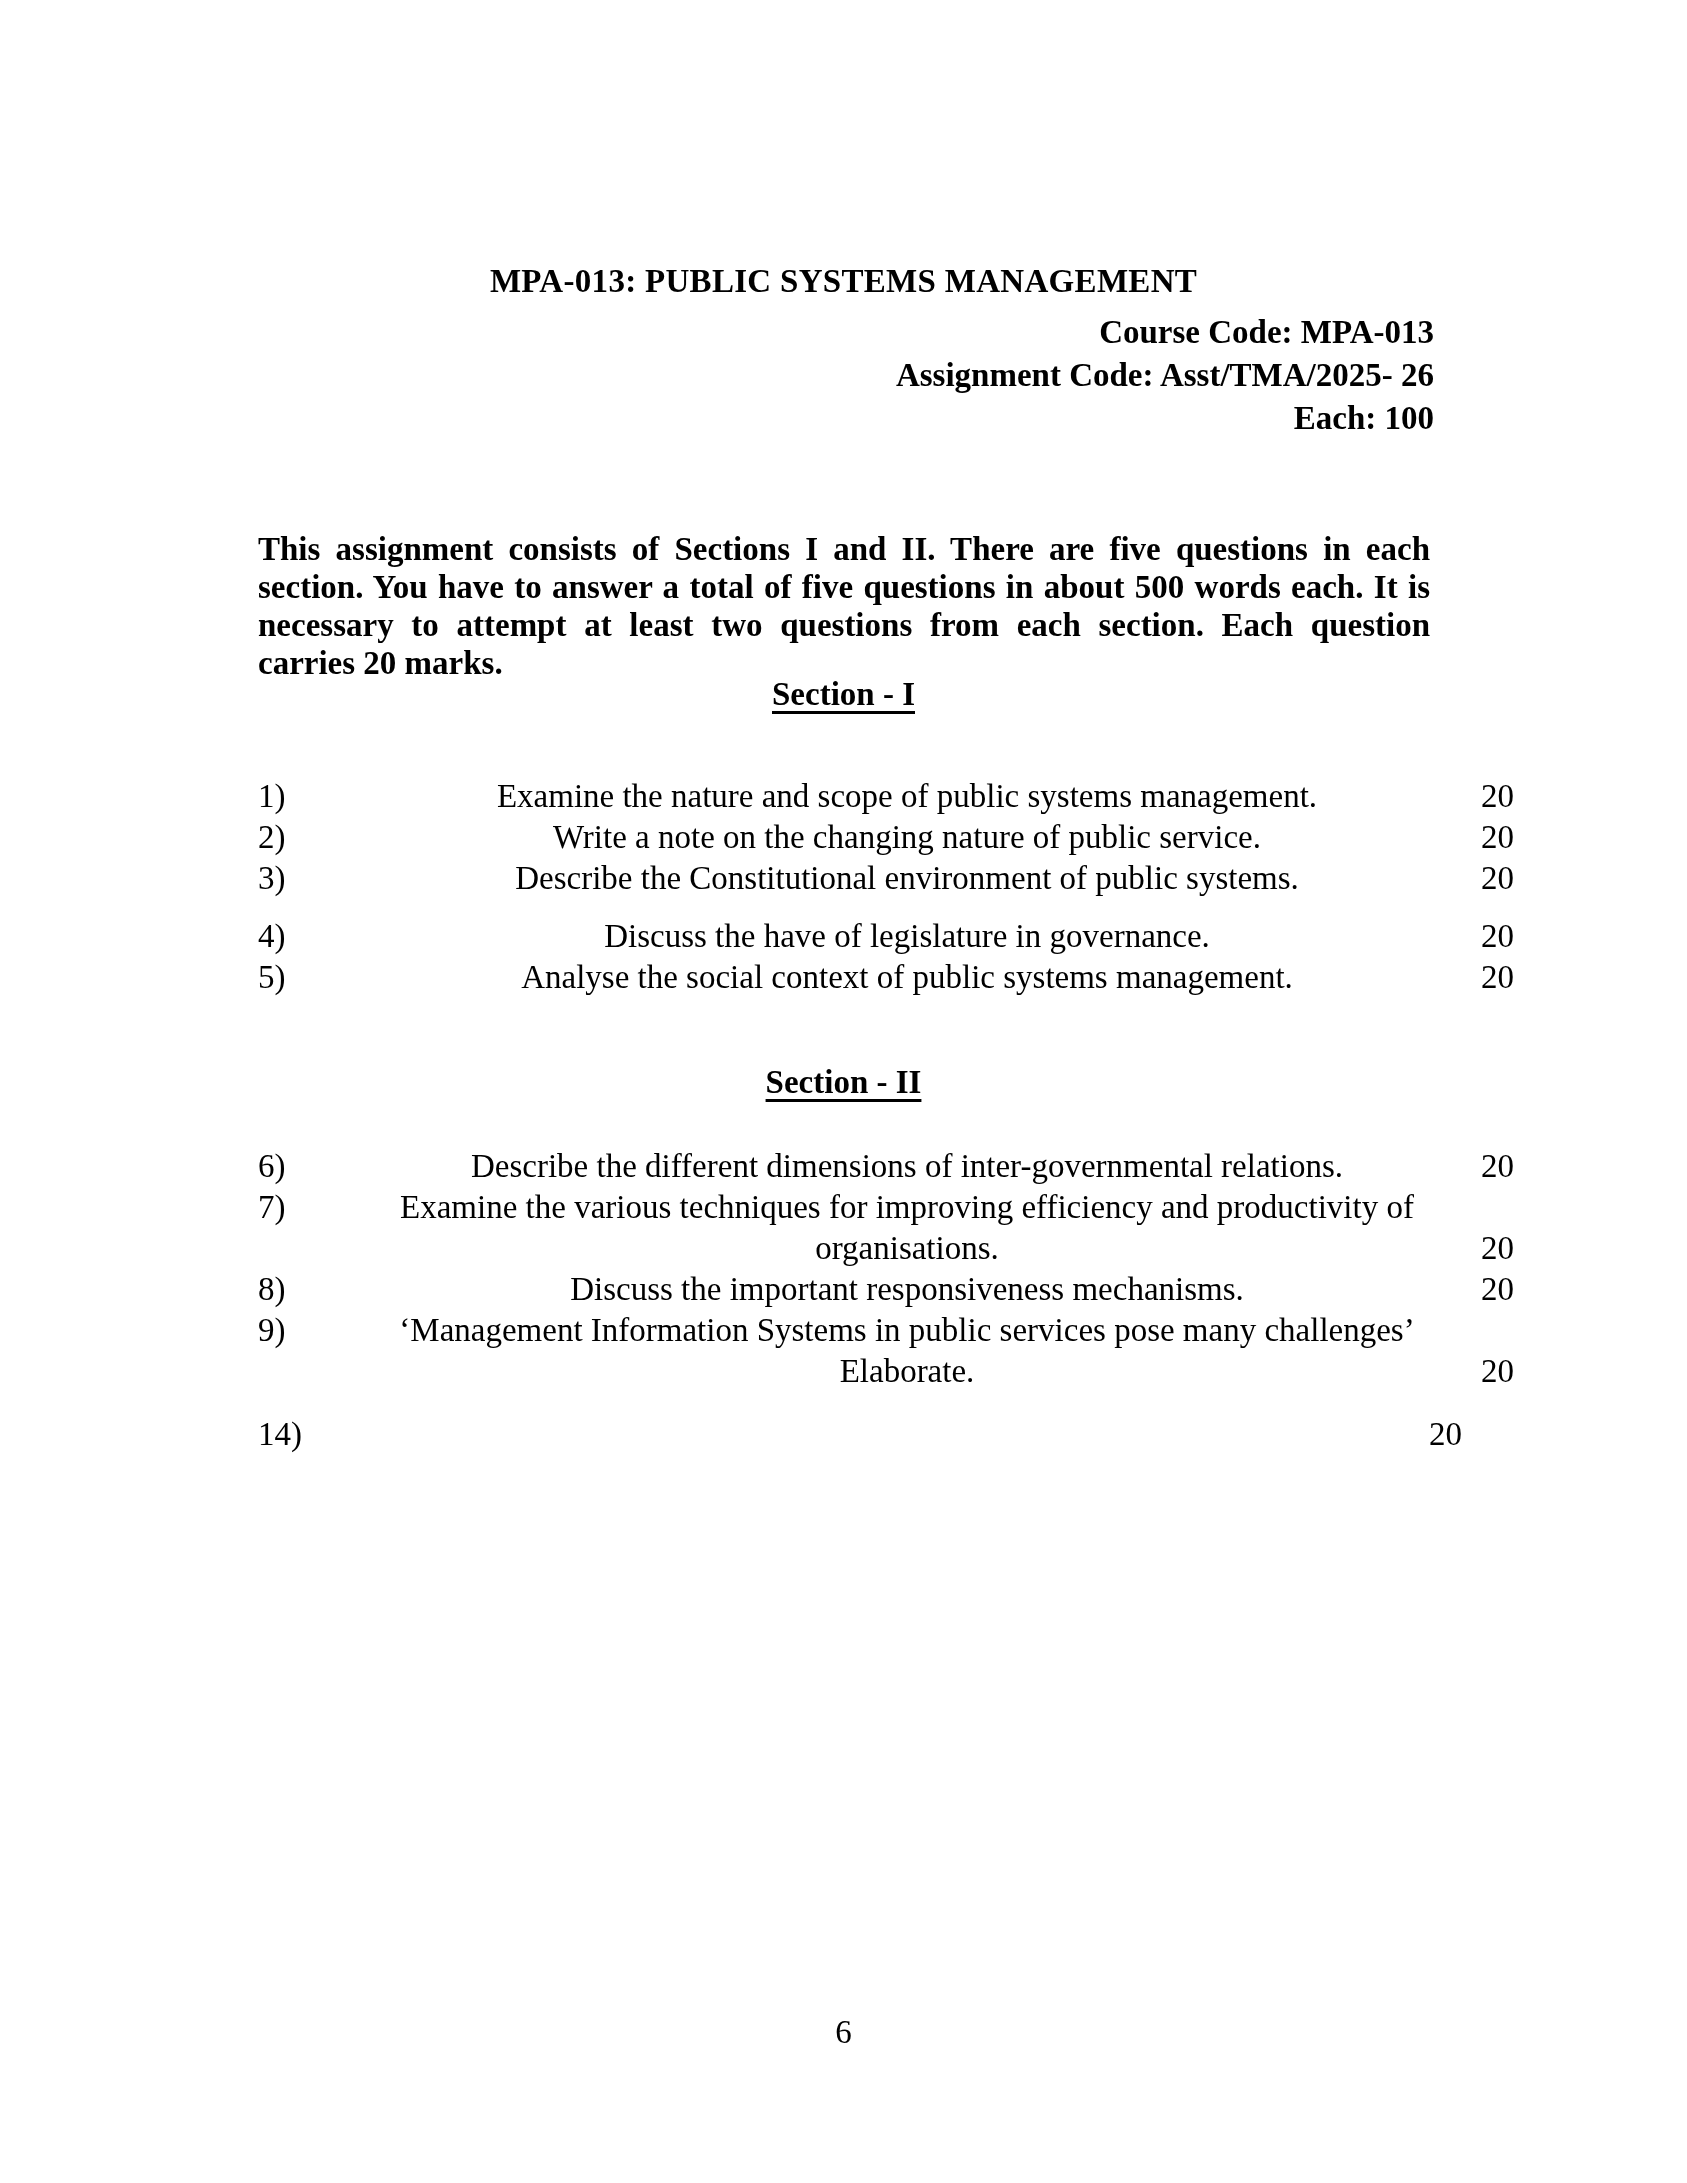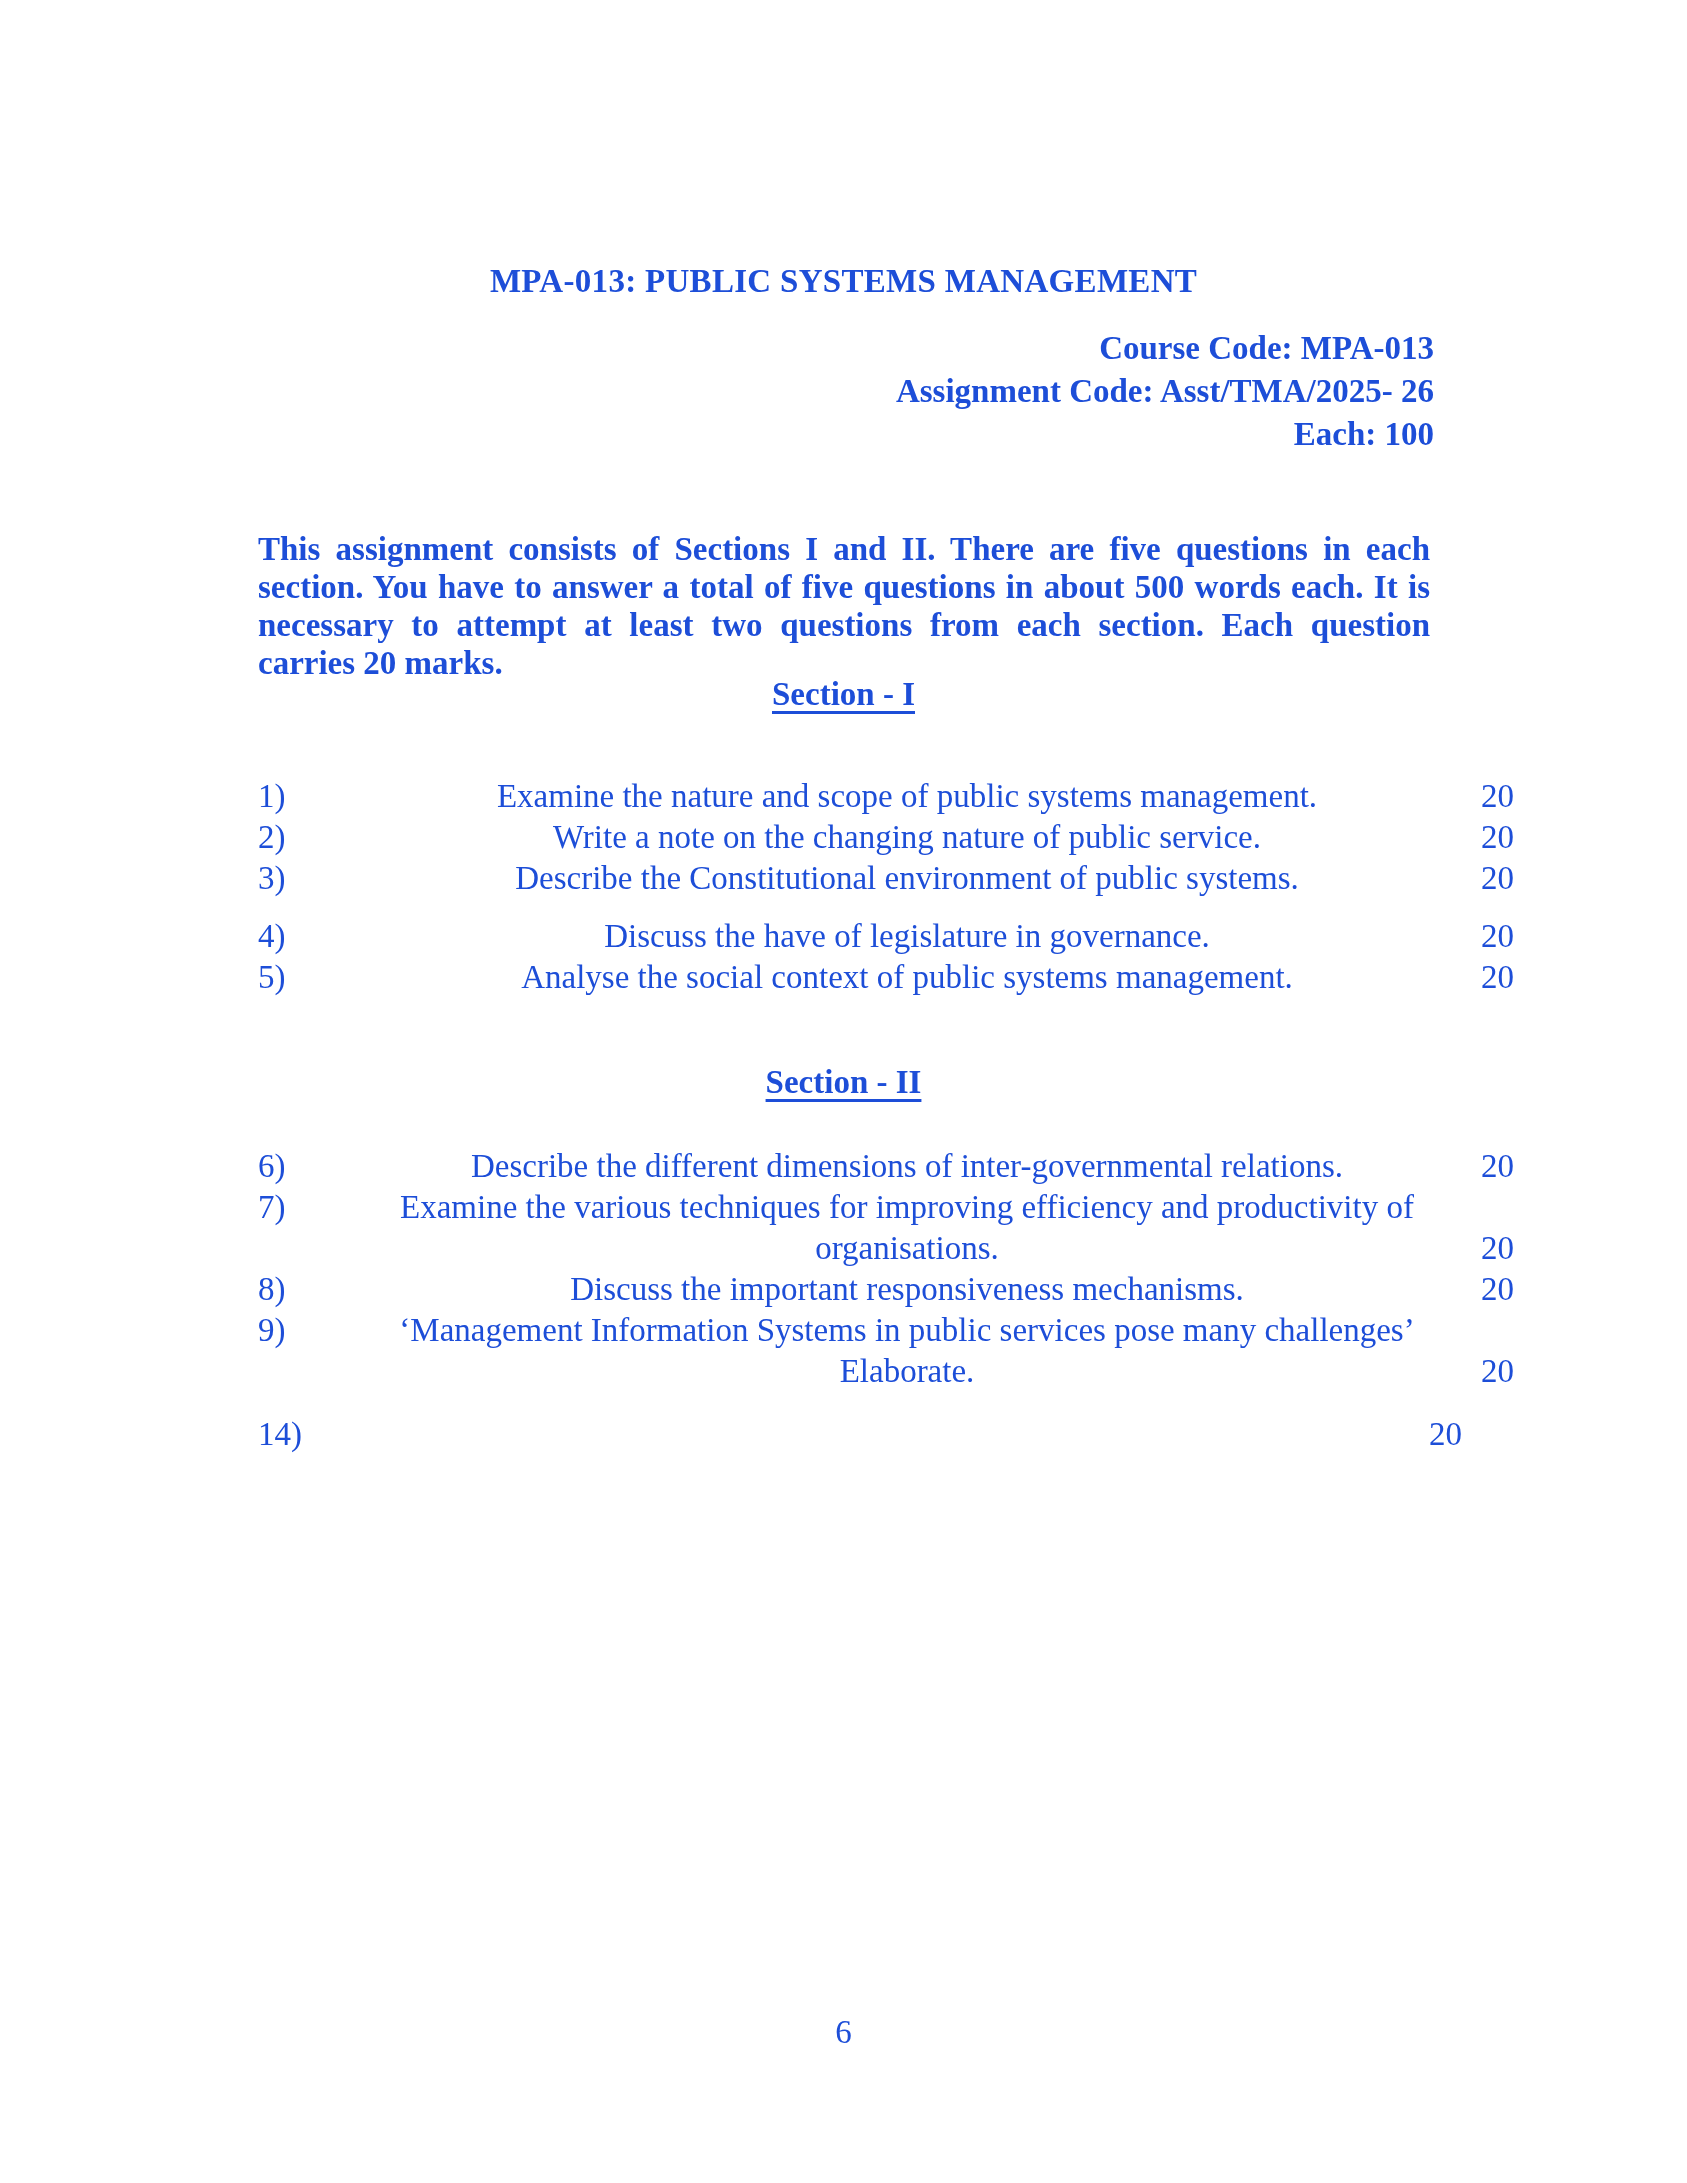--- a/index.html
+++ b/index.html
@@ -1,38 +1,38 @@
 <!DOCTYPE html>
 <html style="font-size:10.6px"><head>
 <meta charset="utf-8">
 <style>
   html, body { margin: 0; padding: 0; background: #ffffff; }
   .page {
     position: relative;
     width: 1687px;
     height: 2183px;
     background: #ffffff;
-    color: #1d4ed8;
+    color: #000000;
     font-family: "Liberation Serif", serif;
     font-size: 33px;
     overflow: hidden;
   }
   .title {
     position: absolute;
     top: 262px;
     left: 0;
     width: 1687px;
     text-align: center;
     font-weight: bold;
     line-height: 38px;
     letter-spacing: 0.3px;
   }
   .header-block {
     position: absolute;
-    top: 327px;
+    top: 311px;
     right: 253px;
     text-align: right;
     font-weight: bold;
     line-height: 43px;
   }
   .instructions {
     position: absolute;
     top: 530px;
     left: 258px;
     width: 1172px;

